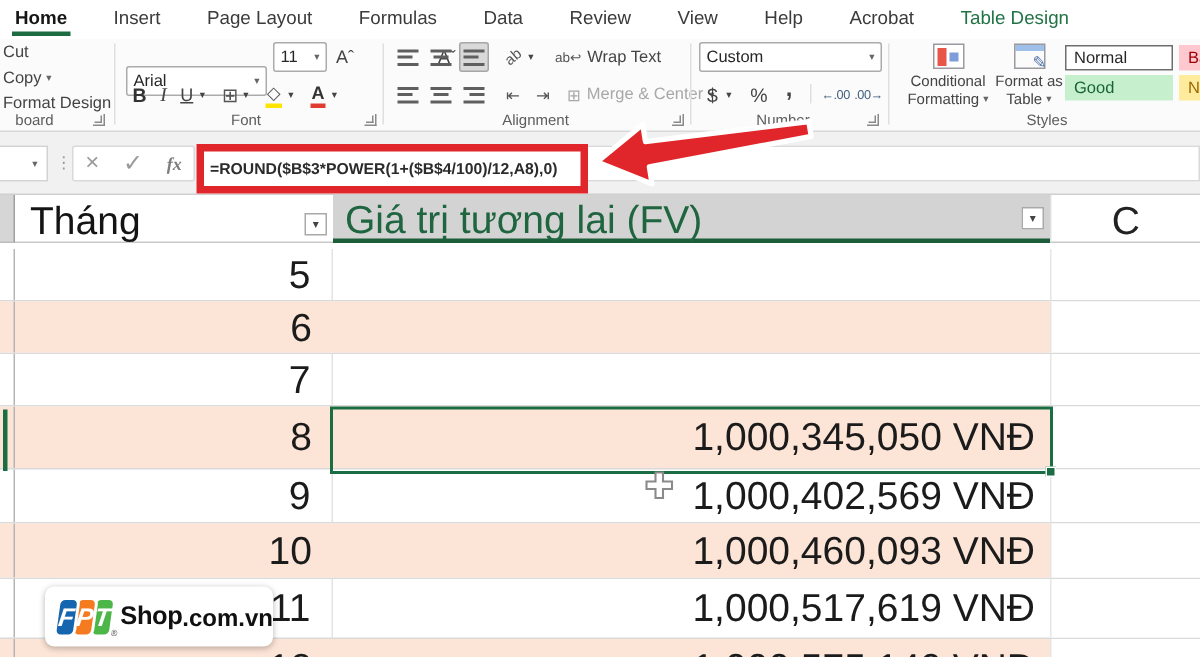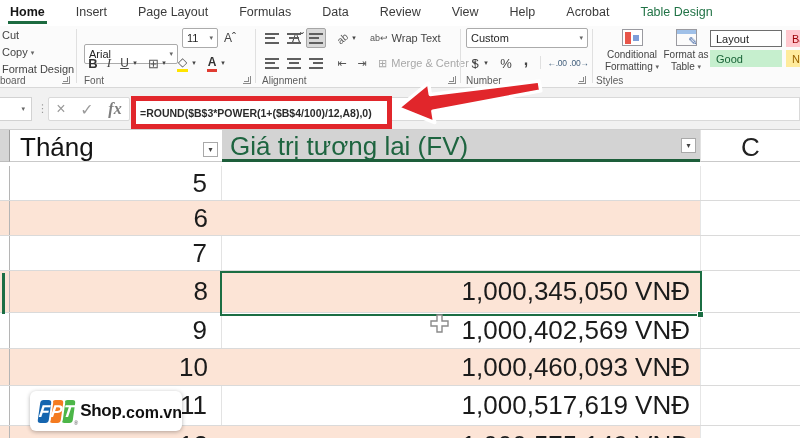--- a/index.html
+++ b/index.html
@@ -13,21 +13,21 @@
   .tabs-row { position:absolute; top:0; left:0; right:0; height:26px; background:#fff;
     display:flex; align-items:center; gap:27px; padding-left:8px; font-size:12.5px; color:#3b3b3b; }
   .tab { position:relative; white-space:nowrap; cursor:default; padding:4px 2px 6px; }
   .tab.active { color:#161616; font-weight:700; }
   .tab.active::after { content:""; position:absolute; left:0; right:0; bottom:1px; height:3px; background:#1d6b40; }
   .tab.contextual { color:#217346; }
 
   
   .ribbon { position:absolute; top:26px; left:0; right:0; height:62px; background:#fbfbfb; border-bottom:1px solid #d8d8d8; font-size:11px; color:#444; }
   .vsep { position:absolute; top:3px; bottom:4px; width:1px; background:#e0e0e0; }
-  .grp-label { position:absolute; bottom:1px; font-size:10px; color:#5c5c5c; text-align:left; }
+  .grp-label { position:absolute; bottom:1px; font-size:10px; color:#5c5c5c; text-align:center; }
   .launcher { position:absolute; bottom:3px; width:8px; height:8px; border-right:1px solid #8a8a8a; border-bottom:1px solid #8a8a8a; }
   .launcher::after { content:""; position:absolute; right:1px; bottom:1px; width:4px; height:4px; border-right:1px solid #8a8a8a; border-bottom:1px solid #8a8a8a; }
 
   .clip-item { position:absolute; left:2px; white-space:nowrap; }
   .chev { font-size:7px; color:#666; vertical-align:1px; }
 
   .combo { position:absolute; height:20px; background:#fff; border:1px solid #ababab; border-radius:2px;
     display:flex; align-items:center; padding:0 4px; font-size:11px; color:#262626; }
   .combo .chev { margin-left:auto; }
 
@@ -69,21 +69,21 @@
   .chip.good { background:#c6efce; color:#176336; }
   .chip.neutral { background:#ffeb9c; color:#9c6500; }
 
   
   .fbar { position:absolute; top:88px; left:0; right:0; height:42px; background:#f1f1f1; border-bottom:1px solid #cfcfcf; }
   .namebox { position:absolute; left:-30px; top:9px; width:62px; height:24px; background:#fff; border:1px solid #d2d2d2;
     display:flex; align-items:center; justify-content:flex-end; padding-right:6px; }
   .fdots { position:absolute; left:37px; top:14px; color:#9a9a9a; font-size:11px; }
   .fx-box { position:absolute; left:48px; top:9px; width:82px; height:24px; background:#fff; border:1px solid #d9d9d9; border-radius:2px;
     display:flex; align-items:center; justify-content:space-around; color:#9a9a9a; }
-  .fx-box .fx { font-style:italic; font-family:"Liberation Serif", serif; font-weight:700; font-size:16px; color:#7d7d7d; }
+  .fx-box .fx { font-style:italic; font-family:"Liberation Serif", serif; font-weight:700; font-size:12px; color:#7d7d7d; }
   .formula-field { position:absolute; left:132px; top:9px; right:0; height:24px; background:#fff; border:1px solid #d9d9d9; }
 
   .red-box { position:absolute; left:131px; top:96px; width:261px; height:33px; border:5px solid #e1262b; background:#fff;
     display:flex; align-items:center; padding-left:4px; z-index:5; }
   .red-box .ftext { font-size:10.5px; font-weight:700; color:#2b2b2b; white-space:nowrap; letter-spacing:0; }
 
   .red-arrow { position:absolute; left:394px; top:72px; z-index:6; }
 
   
   .sheet { position:absolute; top:130px; left:0; width:800px; height:308px; background:#fff; overflow:hidden; }
@@ -238,21 +238,21 @@
         </span>
       <span class="two-line"><span>Conditional</span><br><span>Formatting</span> <span class="chev">▾</span></span>
     </div>
     <div style="position:absolute; left:662px; top:3px; width:48px; display:flex; flex-direction:column; align-items:center; gap:3px;">
       <span class="fat-icon">
           <span class="pencil">✎</span>
         </span>
       <span class="two-line"><span>Format as</span><br><span>Table</span> <span class="chev">▾</span></span>
     </div>
     <div class="gallery">
-      <div class="chip normal">Layout</div>
+      <div class="chip normal">Normal</div>
       <div class="chip bad">Bad</div>
       <div class="chip good">Good</div>
       <div class="chip neutral">Neutral</div>
     </div>
     <div class="grp-label" style="left:596px; width:204px;">Styles</div>
   </div>
 
   <div class="fbar">
     <div class="namebox">
         <span class="chev">▾</span>

